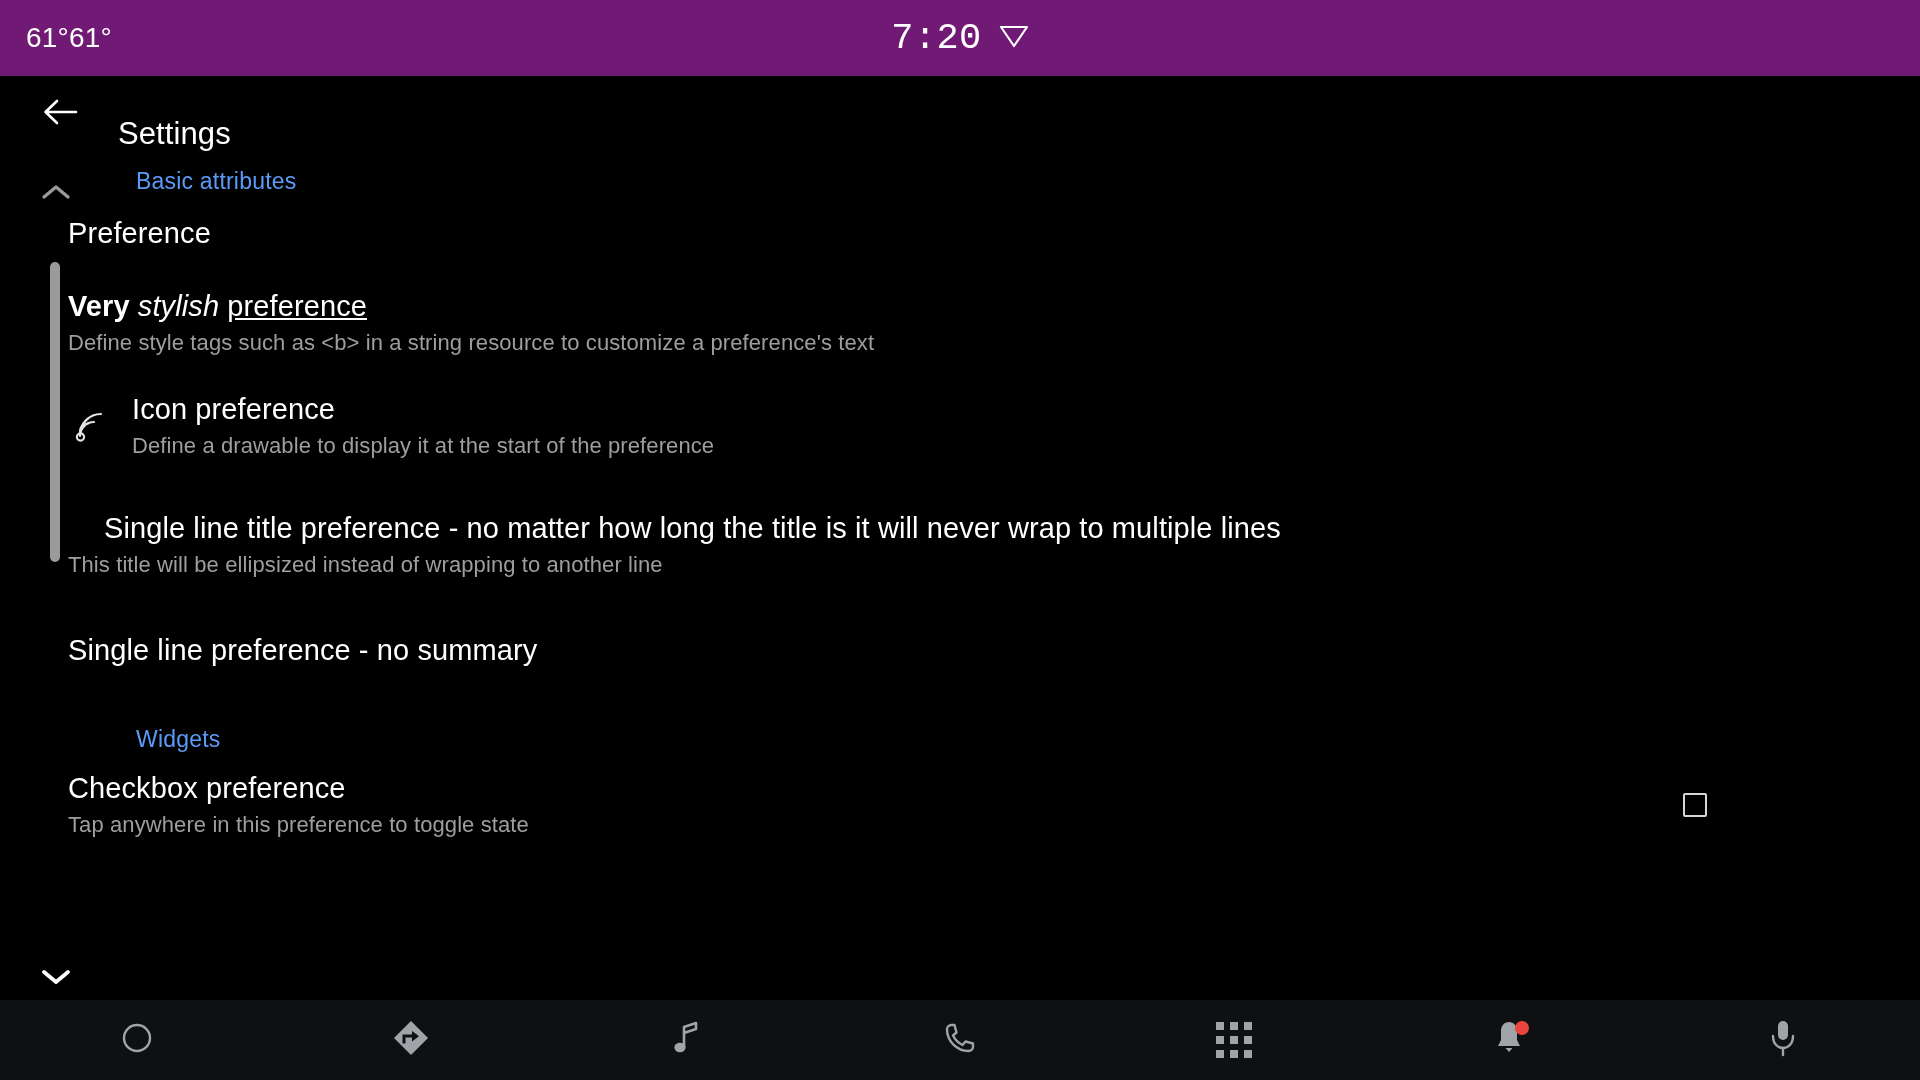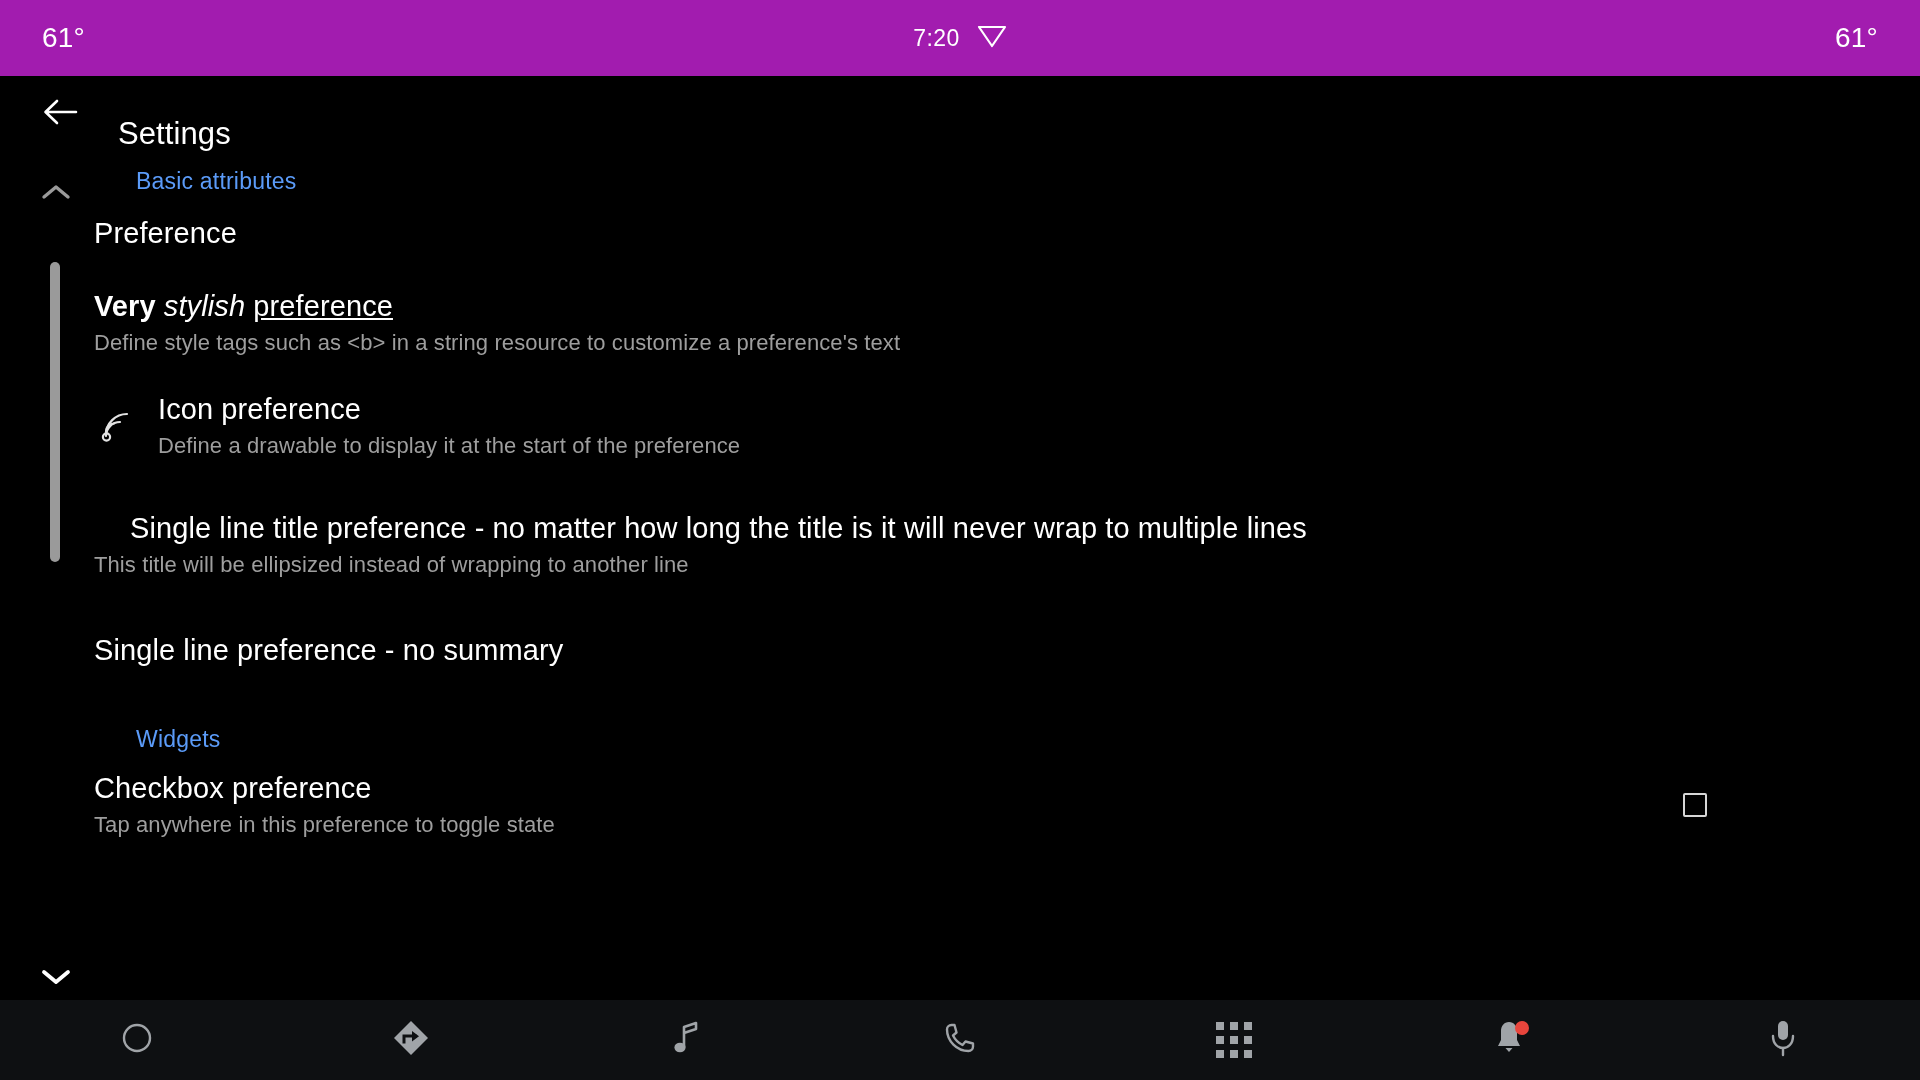--- a/index.html
+++ b/index.html
@@ -8,33 +8,33 @@
     background:#000;
     font-family:"Liberation Sans", sans-serif;
     overflow:hidden;
     -webkit-font-smoothing:antialiased;
   }
   #screen { position:relative; width:1920px; height:1080px; background:#000; }
 
   
   #status-bar {
     position:absolute; top:0; left:0; width:1920px; height:76px;
-    background:#a21caf;
-    display:flex; align-items:center; justify-content:space-between;
-    padding:0 42px;
+    background:#701a75;
+    display:flex; align-items:center; 
+    padding:0 26px;
   }
   .temp {
     color:#ffffff; font-size:28px; letter-spacing:0.2px;
   }
   #status-center {
     position:absolute; left:0; right:0; top:0; height:76px;
     display:flex; align-items:center; justify-content:center; gap:17px;
     pointer-events:none;
   }
-  #clock { color:#ffffff; font-size:23px; letter-spacing:0.4px; }
+  #clock { color:#ffffff; font-size:37px; letter-spacing:0.4px;font-family:Liberation Mono, monospace; }
   #wifi-icon { display:block; }
 
   
   #toolbar {
     position:absolute; top:76px; left:0; width:1920px; height:76px;
     display:flex; align-items:flex-end;
   }
   #back-button {
     width:76px; height:76px; margin-left:22px;
     display:flex; align-items:center; justify-content:center;
@@ -81,21 +81,21 @@
   #pref-list {
     position:absolute; left:0; top:4px; width:1785px;
   }
   .section-header {
     color:#5B9BF8; font-size:23px; font-weight:normal;
     padding:12px 0 10px 136px; letter-spacing:0.2px;
   }
   .pref-row {
     position:relative;
     display:flex; align-items:center;
-    padding:8px 60px 8px 94px;
+    padding:8px 60px 8px 68px;
     min-height:58px;
     cursor:pointer;
   }
   .pref-icon {
     width:46px; min-width:46px; margin-right:18px;
     display:flex; align-items:center; justify-content:center;
   }
   .pref-text { flex:1; min-width:0; }
   .pref-title {
     color:#ffffff; font-size:29px; line-height:1.22; letter-spacing:0.1px;

